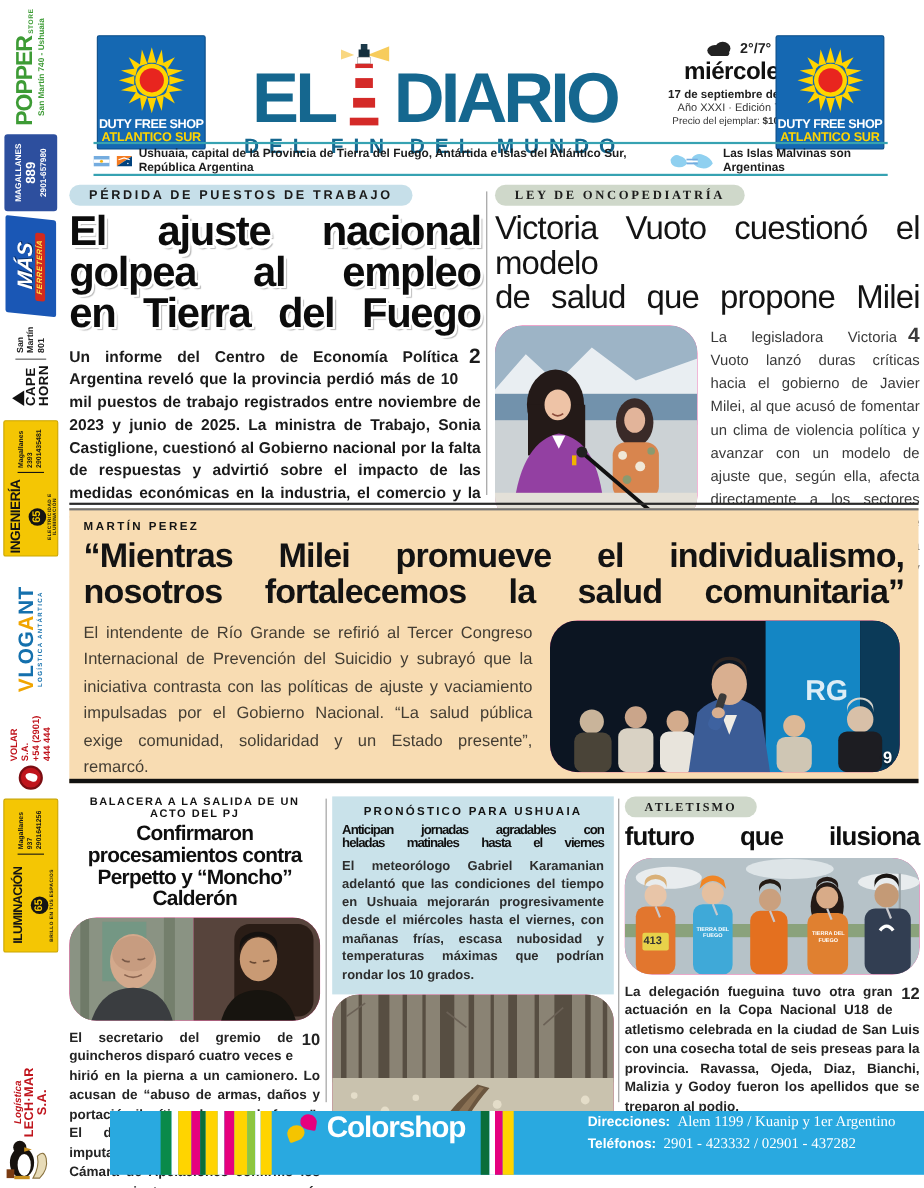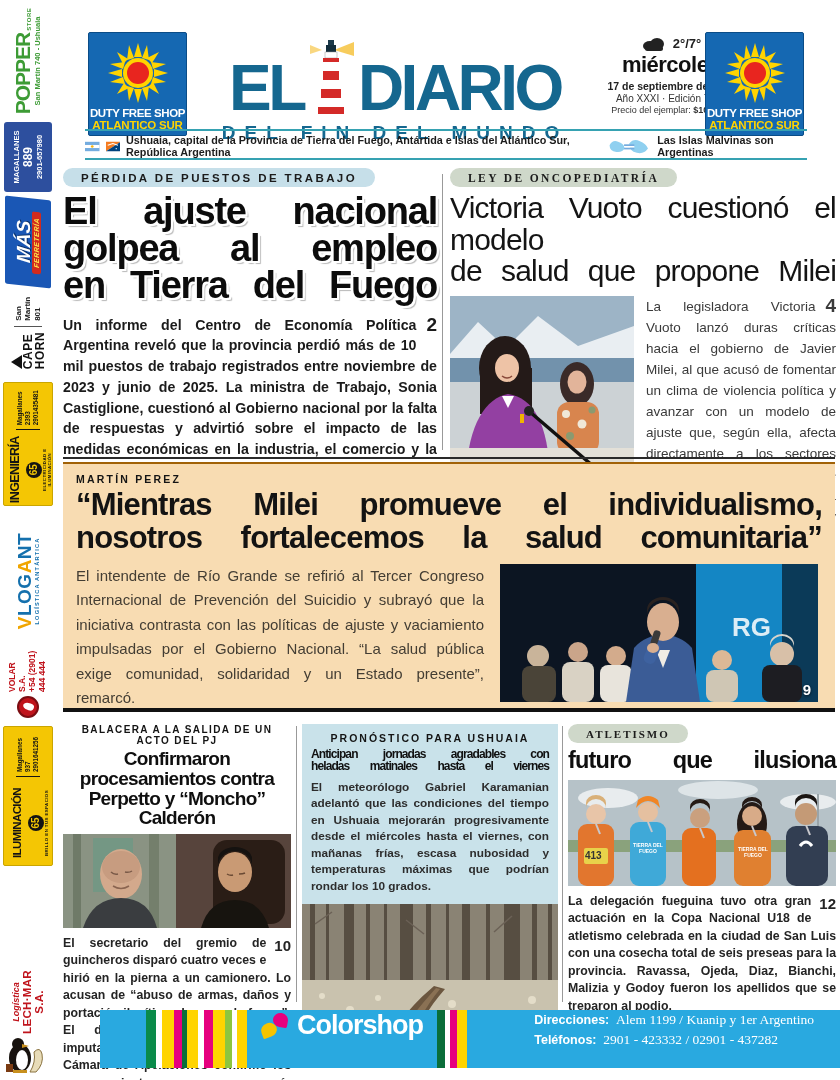--- a/index.html
+++ b/index.html
@@ -64,24 +64,24 @@
   .pill.blue { background:#c6dfe9; }
   .pill.sage { background:#cfd8ca;font-family:Liberation Serif, serif; }
   .jl { text-align:justify; text-align-last:justify; }
   .h-main { font-size:38px; font-weight:bold; color:#0c0c0c; line-height:.98; letter-spacing:-1.2px; margin-top:6px;
             text-shadow:-2px 0 0 #fff,2px 0 0 #fff,0 -2px 0 #fff,0 2px 0 #fff,-2px -2px 0 #fff,2px 2px 0 #fff,-2px 2px 0 #fff,2px -2px 0 #fff,3px 3px 1px rgba(0,0,0,.28); }
   .body-bold { font-weight:bold; font-size:14.2px; line-height:1.46; text-align:justify; color:#1b1b1b; margin-top:10px; }
   .pg { float:right; font-weight:bold; font-size:19px; margin-left:10px; line-height:1.1; }
   .h-vuoto { font-size:30px; font-weight:normal; color:#141414; line-height:1.05; letter-spacing:-.8px; margin-top:5px; }
   .vuoto-row { display:flex; gap:12px; margin-top:9px; }
   .vuoto-body { flex:1; font-size:13.5px; line-height:1.56; text-align:justify; color:#3a3a3a; }
-  .photo { position:relative; overflow:hidden; background:#ec4899; flex:none; }
+  .photo { position:relative; overflow:hidden; background:#ec4899; flex:none;border-radius:25px; }
   .photo-num { position:absolute; right:7px; bottom:4px; color:#fff; font-weight:bold; font-size:15px; text-shadow:0 1px 3px rgba(0,0,0,.7); }
 
-  .peach { position:absolute; left:63px; top:462px; width:772px; height:250px; background:#f8dcb2; border-top:2px solid #a16207; border-bottom:4px solid #111; padding:9px 13px; }
+  .peach { position:absolute; left:63px; top:462px; width:772px; height:250px; background:#f8dcb2; border-top:2px solid #737373; border-bottom:4px solid #111; padding:9px 13px; }
   .kick-plain { font-weight:bold; font-size:10.5px; letter-spacing:2.2px; color:#141414; }
   .h-perez { font-size:31px; font-weight:bold; line-height:1.08; color:#131313; letter-spacing:-.8px; margin-top:3px; }
   .perez-row { display:flex; gap:16px; margin-top:9px; }
   .perez-body { width:408px; font-size:15px; line-height:1.63; color:#433d33; text-align:justify; word-spacing:1px; }
 
   .bottom-col { position:absolute; top:724px; }
   .vrule { position:absolute; width:1px; background:#999; }
   .h-small { font-size:19px; font-weight:bold; line-height:1.04; letter-spacing:-.7px; color:#0f0f0f; text-align:center; margin-top:3px; }
   .small-body { font-size:12.3px; font-weight:bold; line-height:1.42; text-align:justify; color:#242424; margin-top:7px; }
   .pg-s { float:right; font-weight:bold; font-size:15px; margin-left:8px; }

